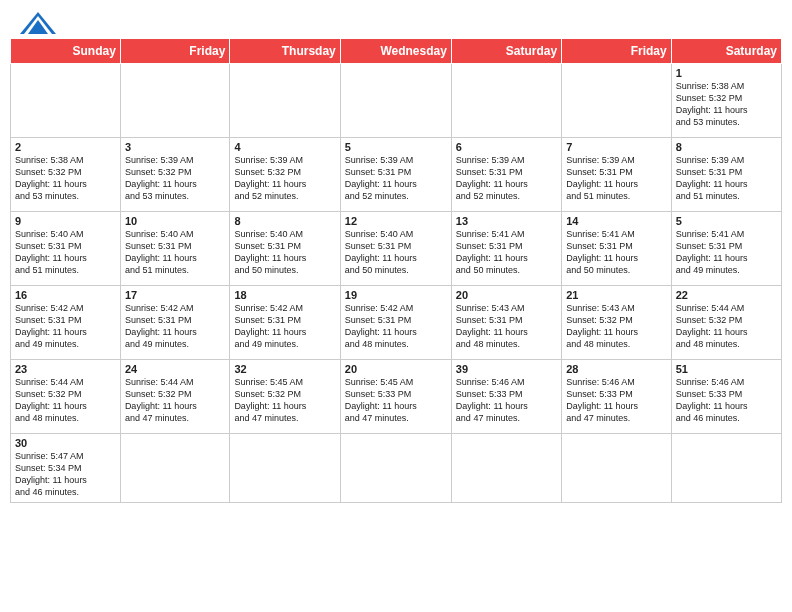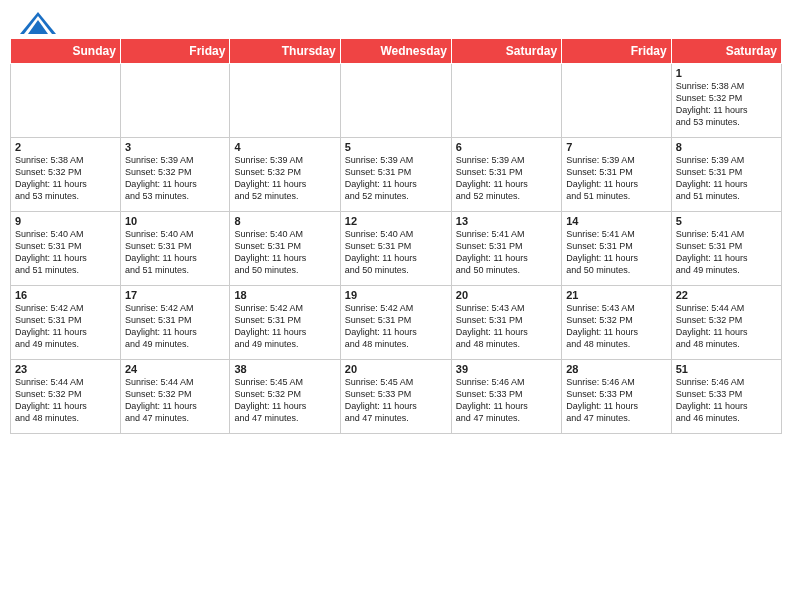--- a/index.html
+++ b/index.html
@@ -299,21 +299,21 @@
 and 48 minutes.</div>
           </td>
           <td>
             <span class="day-num">24</span>
             <div class="day-info" style="white-space: pre-line;">Sunrise: 5:44 AM
 Sunset: 5:32 PM
 Daylight: 11 hours
 and 47 minutes.</div>
           </td>
           <td>
-            <span class="day-num">38</span>
+            <span class="day-num">32</span>
             <div class="day-info" style="white-space: pre-line;">Sunrise: 5:45 AM
 Sunset: 5:32 PM
 Daylight: 11 hours
 and 47 minutes.</div>
           </td>
           <td>
             <span class="day-num">20</span>
             <div class="day-info" style="white-space: pre-line;">Sunrise: 5:45 AM
 Sunset: 5:33 PM
 Daylight: 11 hours
@@ -333,16 +333,31 @@
 Daylight: 11 hours
 and 47 minutes.</div>
           </td>
           <td>
             <span class="day-num">51</span>
             <div class="day-info" style="white-space: pre-line;">Sunrise: 5:46 AM
 Sunset: 5:33 PM
 Daylight: 11 hours
 and 46 minutes.</div>
           </td>
+        </tr>
+        <tr class="last-row">
+          <td>
+            <span class="day-num">30</span>
+            <div class="day-info" style="white-space: pre-line;">Sunrise: 5:47 AM
+Sunset: 5:34 PM
+Daylight: 11 hours
+and 46 minutes.</div>
+          </td>
+          <td class="empty"></td>
+          <td class="empty"></td>
+          <td class="empty"></td>
+          <td class="empty"></td>
+          <td class="empty"></td>
+          <td class="empty"></td>
         </tr>
       </tbody>
   </table>
 </div>
 
 </body></html>

